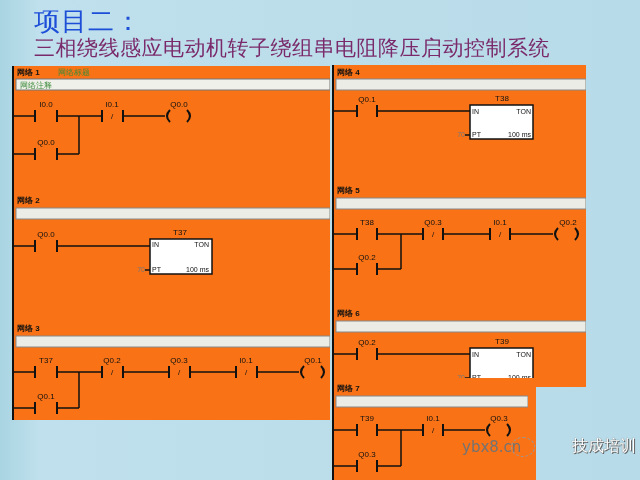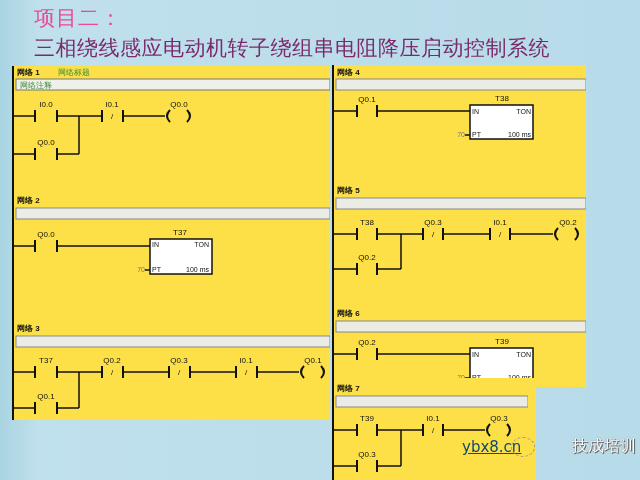--- a/index.html
+++ b/index.html
@@ -1,23 +1,23 @@
 <!DOCTYPE html>
 <html><head>
 <meta charset="utf-8">
 <style>
   html,body{margin:0;padding:0;}
   body{width:640px;height:480px;overflow:hidden;position:relative;
        background:linear-gradient(90deg,#a9d4e2 0%,#bfe0ec 6%,#b8dbe9 100%);
        font-family:"DejaVu Sans",sans-serif;}
-  .title1{position:absolute;left:34px;top:4px;font-size:21px;color:#ec4899;letter-spacing:1px;text-align:right;}
+  .title1{position:absolute;left:34px;top:4px;font-size:26px;color:#1d4ed8;letter-spacing:1px;text-align:right;}
   .title2{position:absolute;left:34px;top:34px;font-size:21px;color:#7a2a6a;letter-spacing:0.5px;white-space:nowrap;}
-  .panel{position:absolute;background:#fde047;}
+  .panel{position:absolute;background:#f97316;}
   .panel svg{position:absolute;left:0;top:0;}
-  .wm{position:absolute;left:462px;top:438px;font-size:15px;color:#0c4a6e;font-family:"DejaVu Sans",sans-serif;text-decoration:underline;}
+  .wm{position:absolute;left:462px;top:438px;font-size:15px;color:#737373;font-family:"DejaVu Sans",sans-serif;}
   .wm2{position:absolute;left:540px;top:436px;font-size:16px;color:#fff;
        text-shadow:0 0 1px #555,1px 1px 0 #666;font-family:"DejaVu Sans",sans-serif;margin-left:32px;}
   .wmicon{position:absolute;left:511px;top:437px;width:22px;height:18px;border:1px dashed #999;border-radius:50%;}
   text{font-family:"Liberation Sans",sans-serif;}
 </style>
 </head>
 <body>
 
 <div class="title1">项目二：</div>
 <div class="title2">三相绕线感应电动机转子绕组串电阻降压启动控制系统</div>

